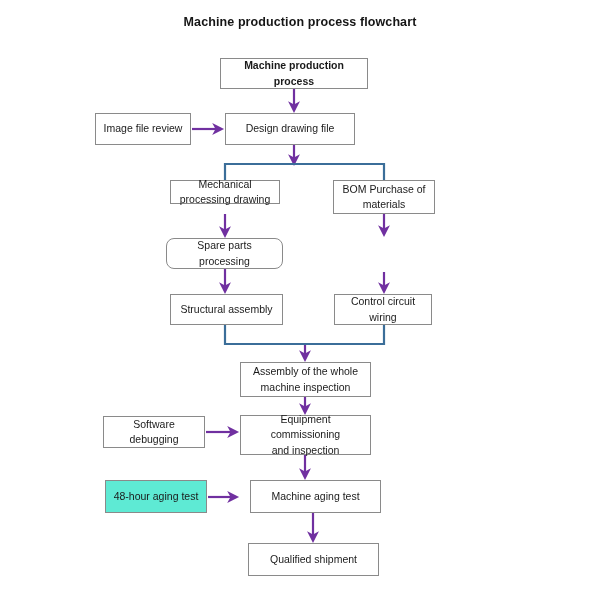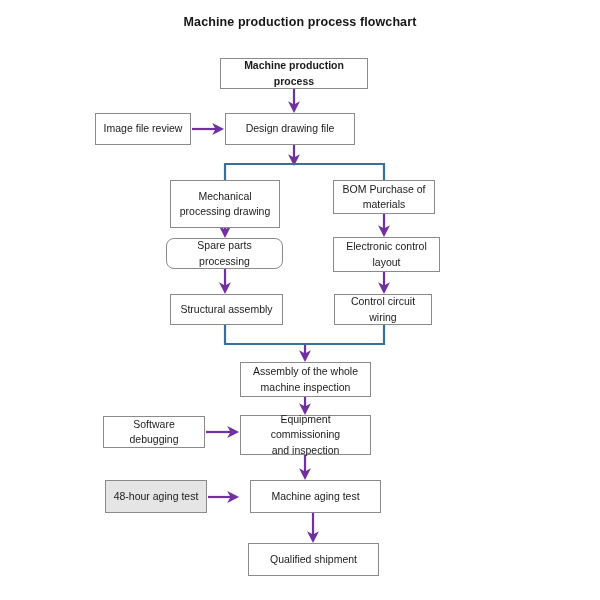--- a/index.html
+++ b/index.html
@@ -108,48 +108,45 @@
 
   <div class="node" style="left: 220px; top: 58px; width: 148px; height: 31px; border-color: rgb(138, 138, 138); background: rgb(255, 255, 255); color: rgb(26, 26, 26); font-weight: bold;">
       <span>Machine production process</span>
     </div>
   <div class="node" style="left: 95px; top: 113px; width: 96px; height: 32px; border-color: rgb(138, 138, 138); background: rgb(255, 255, 255); color: rgb(26, 26, 26);">
       <span>Image file review</span>
     </div>
   <div class="node" style="left: 225px; top: 113px; width: 130px; height: 32px; border-color: rgb(138, 138, 138); background: rgb(255, 255, 255); color: rgb(26, 26, 26);">
       <span>Design drawing file</span>
     </div>
-  <div class="node" style="left: 170px; top: 180px; width: 110px; height: 48px; border-color: rgb(138, 138, 138); background: rgb(255, 255, 255); color: rgb(26, 26, 26);">
+  <div class="node" style="left: 170px; top: 180px; width: 110px; height: 24px; border-color: rgb(138, 138, 138); background: rgb(255, 255, 255); color: rgb(26, 26, 26);">
       <span>Mechanical<br>processing drawing</span>
     </div>
   <div class="node" style="left: 333px; top: 180px; width: 102px; height: 34px; border-color: rgb(138, 138, 138); background: rgb(255, 255, 255); color: rgb(26, 26, 26);">
       <span>BOM Purchase of<br>materials</span>
     </div>
   <div class="node" style="left: 166px; top: 238px; width: 117px; height: 31px; border-color: rgb(138, 138, 138); background: rgb(255, 255, 255); color: rgb(26, 26, 26); border-radius: 8px;">
       <span>Spare parts processing</span>
-    </div>
-  <div class="node" style="left: 333px; top: 237px; width: 107px; height: 35px; border-color: rgb(138, 138, 138); background: rgb(255, 255, 255); color: rgb(26, 26, 26);">
-      <span>Electronic control<br>layout</span>
     </div>
   <div class="node" style="left: 170px; top: 294px; width: 113px; height: 31px; border-color: rgb(138, 138, 138); background: rgb(255, 255, 255); color: rgb(26, 26, 26);">
       <span>Structural assembly</span>
     </div>
   <div class="node" style="left: 334px; top: 294px; width: 98px; height: 31px; border-color: rgb(138, 138, 138); background: rgb(255, 255, 255); color: rgb(26, 26, 26);">
       <span>Control circuit wiring</span>
     </div>
   <div class="node" style="left: 240px; top: 362px; width: 131px; height: 35px; border-color: rgb(138, 138, 138); background: rgb(255, 255, 255); color: rgb(26, 26, 26);">
       <span>Assembly of the whole<br>machine inspection</span>
     </div>
   <div class="node" style="left: 103px; top: 416px; width: 102px; height: 32px; border-color: rgb(138, 138, 138); background: rgb(255, 255, 255); color: rgb(26, 26, 26);">
       <span>Software debugging</span>
     </div>
   <div class="node" style="left: 240px; top: 415px; width: 131px; height: 40px; border-color: rgb(138, 138, 138); background: rgb(255, 255, 255); color: rgb(26, 26, 26);">
       <span>Equipment commissioning<br>and inspection</span>
     </div>
-  <div class="node" style="left: 105px; top: 480px; width: 102px; height: 33px; border-color: rgb(138, 138, 138); background: #e5e5e5; color: rgb(26, 26, 26);">
+  <div class="node" style="left: 105px; top: 480px; width: 102px; height: 33px; border-color: rgb(138, 138, 138); background: #5eead4; color: rgb(26, 26, 26);">
       <span>48-hour aging test</span>
     </div>
   <div class="node" style="left: 240px; top: 480px; width: 131px; height: 33px; border-color: rgb(138, 138, 138); background: rgb(255, 255, 255); color: rgb(26, 26, 26); margin-left: 10px;">
       <span>Machine aging test</span>
     </div>
   <div class="node" style="left: 248px; top: 543px; width: 131px; height: 33px; border-color: rgb(138, 138, 138); background: rgb(255, 255, 255); color: rgb(26, 26, 26);">
       <span>Qualified shipment</span>
     </div>
 
 </div>

